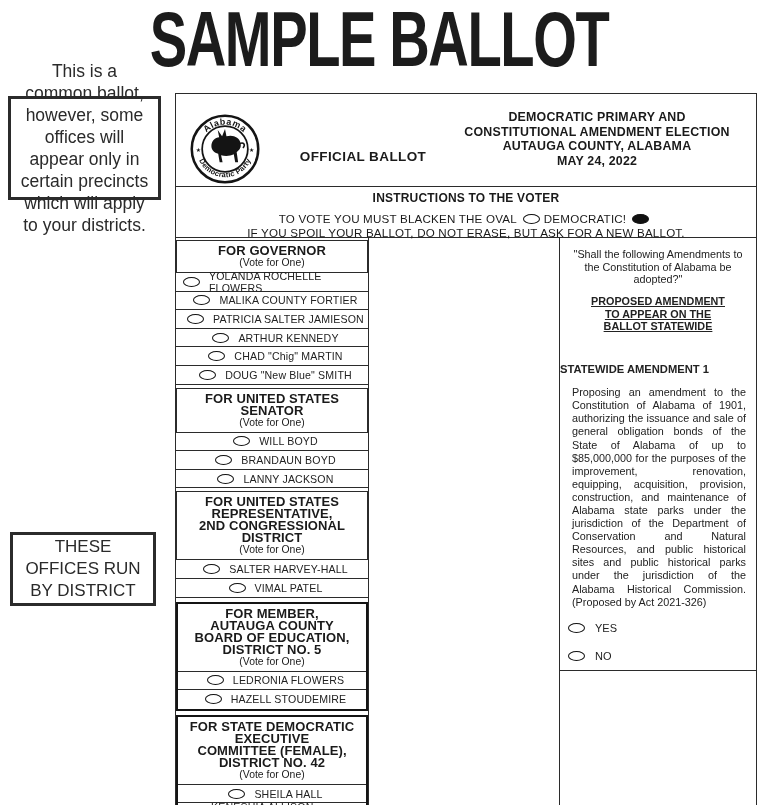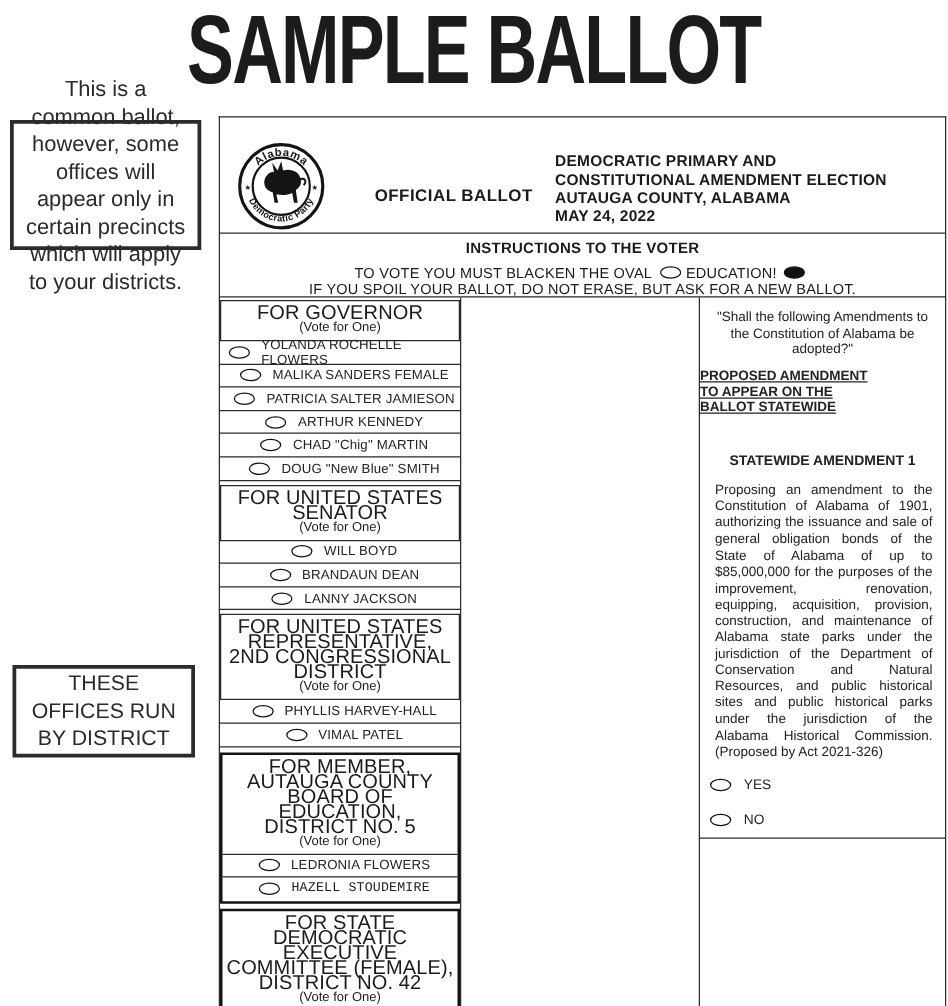--- a/index.html
+++ b/index.html
@@ -19,21 +19,21 @@
   .note-2{left:10px;top:532px;width:146px;height:74px;font-size:17px;line-height:1.3;padding:2px 6px;}
 
   
   .ballot{position:absolute;left:175px;top:93px;width:582px;height:712px;
     border:1.6px solid #2b2b2b;border-bottom:none;box-sizing:border-box;background:#fff;}
 
   .ballot-header{position:relative;height:92px;border-bottom:1.4px solid #2b2b2b;}
   .logo{position:absolute;left:14px;top:20px;width:70px;height:70px;}
   .official{position:absolute;left:112px;top:55px;width:150px;text-align:center;
     font-weight:bold;font-size:13.5px;letter-spacing:.4px;}
-  .election{position:absolute;left:268px;right:6px;top:28px;
+  .election{position:absolute;left:268px;right:6px;top:16px;text-align:center;
     font-weight:bold;font-size:12.4px;line-height:14.6px;letter-spacing:.2px;}
 
   .instructions{height:51px;border-bottom:1.4px solid #2b2b2b;text-align:center;box-sizing:border-box;padding-top:4px;}
   .ins-title{font-weight:bold;font-size:12px;letter-spacing:.2px;}
   .ins-line{font-size:11.6px;letter-spacing:.2px;}
   .ins-line1{margin-top:7px;}
   .oval-inline{display:inline-block;width:15px;height:8px;border:1.5px solid #111;
     border-radius:50%;vertical-align:middle;margin:0 4px 2px 6px;}
   .oval-inline.filled{background:#111;margin-left:6px;}
 
@@ -41,34 +41,34 @@
   .columns{display:flex;height:567px;}
   .col{box-sizing:border-box;}
   .col-left{width:193px;border-right:1.4px solid #2b2b2b;}
   .col-mid{flex:1;}
   .col-right{width:197px;border-left:1.4px solid #2b2b2b;font-size:10.8px;color:#222;}
 
   
   .sec{margin-top:3px;}
   .col-left .sec:first-child{margin-top:2px;}
   .sec-head{border:1.4px solid #2b2b2b;text-align:center;padding:4px 2px 3px;box-sizing:border-box;}
-  .sec-head .t{font-weight:normal;font-size:16px;line-height:12px;letter-spacing:.1px;}
+  .sec-head .t{font-weight:bold;font-size:13px;line-height:12px;letter-spacing:.1px;}
   .sec-head .v{font-size:10.4px;line-height:12px;}
   .crow{height:18.6px;border-bottom:1.4px solid #2b2b2b;display:flex;align-items:center;
     padding-left:7px;font-size:10.6px;letter-spacing:.15px;box-sizing:border-box;color:#222;justify-content:center;}
   .oval{width:15px;height:8px;border:1.4px solid #111;border-radius:50%;margin-right:9px;flex:none;background:#fff;}
   .sec.district{border:2.6px solid #141414;margin-top:4px;}
   .sec.district .sec-head{border:none;border-bottom:1.4px solid #2b2b2b;}
-  .sec.district .crow:last-child{border-bottom:none;font-family:Liberation Mono, monospace;}
+  .sec.district .crow:last-child{border-bottom:none;}
 
   
   .q{margin:10px 8px 0;text-align:center;line-height:12.6px;}
-  .proposed{margin-top:9px;text-align:left;font-weight:bold;line-height:12.8px;}
+  .proposed{margin-top:9px;text-align:center;font-weight:bold;line-height:12.8px;}
   .proposed div{text-decoration:underline;}
-  .amend-title{margin-top:30px;text-align:center;font-weight:bold;font-size:11.2px;}
+  .amend-title{margin-top:30px;text-align:left;font-weight:bold;font-size:11.2px;}
   .amend-body{margin:11px 10px 0 12px;text-align:justify;line-height:13.1px;}
   .yn{margin:10px 0 0 8px;display:flex;align-items:center;font-weight:normal;font-size:11px;height:18px;}
   .yn .oval{margin-right:10px;}
   .right-divider{border-top:1.4px solid #2b2b2b;margin-top:5px;}
 </style>
 </head>
 <body>
 
 <div class="page">
 
@@ -108,42 +108,42 @@
         <div>DEMOCRATIC PRIMARY AND</div>
         <div>CONSTITUTIONAL AMENDMENT ELECTION</div>
         <div>AUTAUGA COUNTY, ALABAMA</div>
         <div>MAY 24, 2022</div>
       </div>
     </div>
 
     <div class="instructions">
       <div class="ins-title">INSTRUCTIONS TO THE VOTER</div>
       <div class="ins-line ins-line1">
-        <span>TO VOTE YOU MUST BLACKEN THE OVAL</span><span class="oval-inline"></span><span>EDUCATION!</span><span class="oval-inline filled"></span>
+        <span>TO VOTE YOU MUST BLACKEN THE OVAL</span><span class="oval-inline"></span><span>DEMOCRATIC!</span><span class="oval-inline filled"></span>
       </div>
       <div class="ins-line">IF YOU SPOIL YOUR BALLOT, DO NOT ERASE, BUT ASK FOR A NEW BALLOT.</div>
     </div>
 
     <div class="columns">
 
       <div class="col col-left">
 
         <div class="sec">
           <div class="sec-head">
             <div class="t">FOR GOVERNOR</div>
             <div class="v">(Vote for One)</div>
           </div>
         </div>
         <div class="crow">
             <span class="oval"></span>
             <span>YOLANDA ROCHELLE FLOWERS</span>
           </div>
         <div class="crow">
             <span class="oval"></span>
-            <span>MALIKA SANDERS FEMALE</span>
+            <span>MALIKA COUNTY FORTIER</span>
           </div>
         <div class="crow">
             <span class="oval"></span>
             <span>PATRICIA SALTER JAMIESON</span>
           </div>
         <div class="crow">
             <span class="oval"></span>
             <span>ARTHUR KENNEDY</span>
           </div>
         <div class="crow">
@@ -160,37 +160,37 @@
             <div class="t">FOR UNITED STATES SENATOR</div>
             <div class="v">(Vote for One)</div>
           </div>
         </div>
         <div class="crow">
             <span class="oval"></span>
             <span>WILL BOYD</span>
           </div>
         <div class="crow">
             <span class="oval"></span>
-            <span>BRANDAUN DEAN</span>
+            <span>BRANDAUN BOYD</span>
           </div>
         <div class="crow">
             <span class="oval"></span>
             <span>LANNY JACKSON</span>
           </div>
 
         <div class="sec">
           <div class="sec-head">
             <div class="t">FOR UNITED STATES REPRESENTATIVE,</div>
             <div class="t">2ND CONGRESSIONAL DISTRICT</div>
             <div class="v">(Vote for One)</div>
           </div>
         </div>
         <div class="crow">
             <span class="oval"></span>
-            <span>PHYLLIS HARVEY-HALL</span>
+            <span>SALTER HARVEY-HALL</span>
           </div>
         <div class="crow">
             <span class="oval"></span>
             <span>VIMAL PATEL</span>
           </div>
 
         <div class="sec district">
           <div class="sec-head">
             <div class="t">FOR MEMBER,</div>
             <div class="t">AUTAUGA COUNTY</div>

